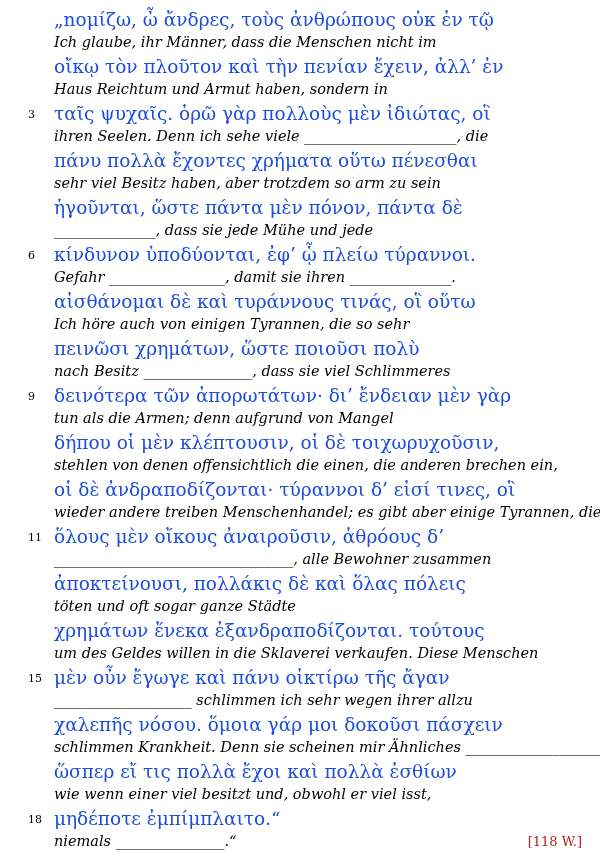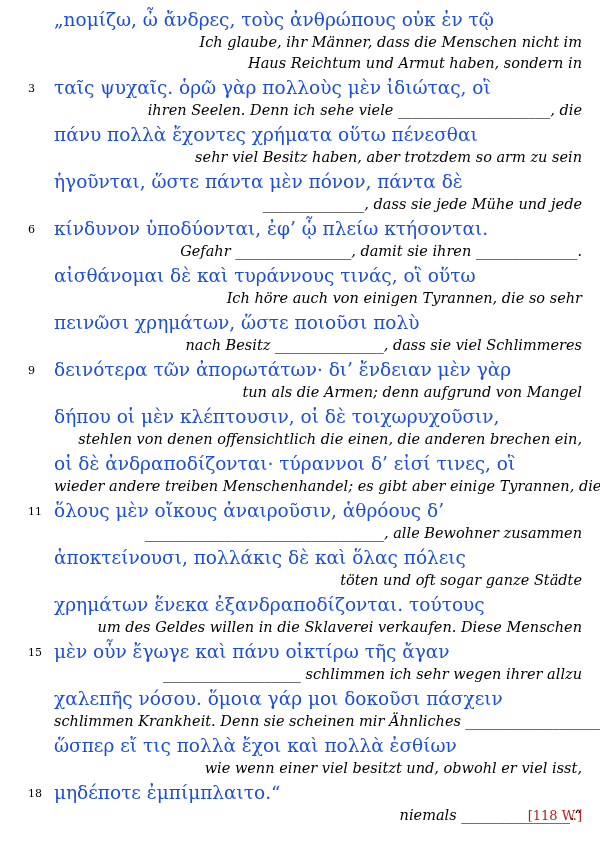--- a/index.html
+++ b/index.html
@@ -30,21 +30,20 @@
     white-space:nowrap;
     color:#1d4ed8;
   }
   .german {
     font-family:"DejaVu Serif", serif;
     font-style:italic;
     font-size:14.5px;
     line-height:19px;
     white-space:nowrap;
     color:#000000;
-    text-align:right;
   }
   .cite {
     position:absolute;
     right:0;
     bottom:2px;
     font-family:"DejaVu Serif", serif;
     font-style:normal;
     font-size:13px;
     color:#b91c1c;
   }
@@ -55,20 +54,21 @@
 <div class="page">
   <div id="lines-container">
   <div class="couplet">
     <span class="num"></span>
     <div class="greek">„nομίζω, ὦ ἄνδρες, τοὺς ἀνθρώπους οὐκ ἐν τῷ</div>
     <div class="german">Ich glaube, ihr Männer, dass die Menschen nicht im</div>
   </div>
 
   <div class="couplet">
     <span class="num"></span>
+    <div class="greek">οἴκῳ τὸν πλοῦτον καὶ τὴν πενίαν ἔχειν, ἀλλ’ ἐν</div>
     <div class="german">Haus Reichtum und Armut haben, sondern in</div>
   </div>
 
   <div class="couplet">
     <span class="num">3</span>
     <div class="greek">ταῖς ψυχαῖς. ὁρῶ γὰρ πολλοὺς μὲν ἰδιώτας, οἳ</div>
     <div class="german">ihren Seelen. Denn ich sehe viele _____________________, die</div>
   </div>
 
   <div class="couplet">
@@ -78,21 +78,21 @@
   </div>
 
   <div class="couplet">
     <span class="num"></span>
     <div class="greek">ἡγοῦνται, ὥστε πάντα μὲν πόνον, πάντα δὲ</div>
     <div class="german">______________, dass sie jede Mühe und jede</div>
   </div>
 
   <div class="couplet">
     <span class="num">6</span>
-    <div class="greek">κίνδυνον ὑποδύονται, ἐφ’ ᾧ πλείω κτήσονται.</div>
+    <div class="greek">κίνδυνον ὑποδύονται, ἐφ’ ᾧ πλείω τύραννοι.</div>
     <div class="german">Gefahr ________________, damit sie ihren ______________.</div>
   </div>
 
   <div class="couplet">
     <span class="num"></span>
     <div class="greek">αἰσθάνομαι δὲ καὶ τυράννους τινάς, οἳ οὕτω</div>
     <div class="german">Ich höre auch von einigen Tyrannen, die so sehr</div>
   </div>
 
   <div class="couplet">

